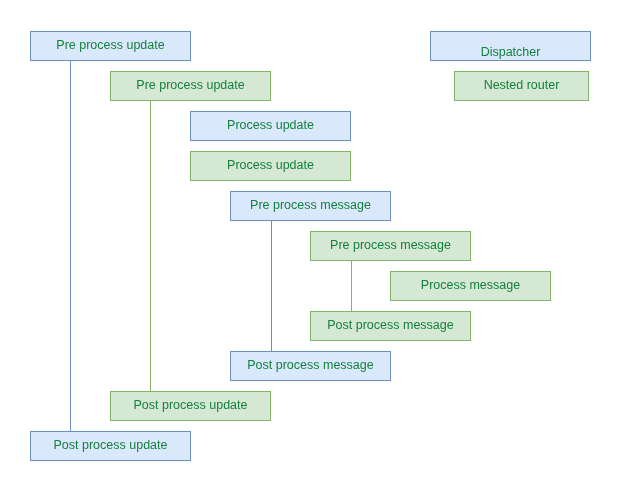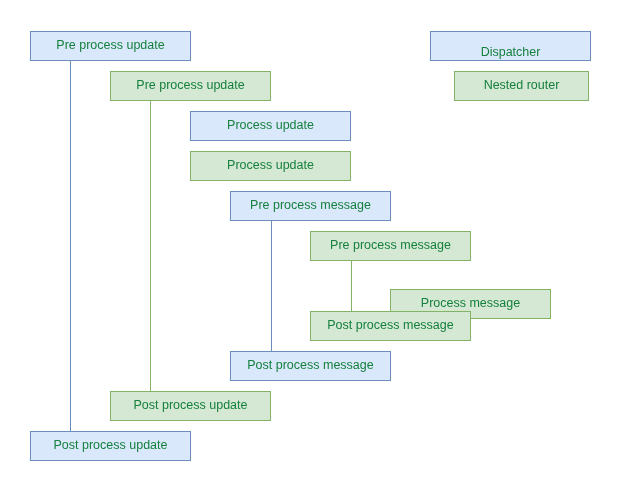--- a/index.html
+++ b/index.html
@@ -74,21 +74,21 @@
       </div>
       <div class="node router" style="left: 190px; top: 151px; width: 161px; height: 30px;">
         <span>Process update</span>
       </div>
       <div class="node dispatcher" style="left: 230px; top: 191px; width: 161px; height: 30px;">
         <span>Pre process message</span>
       </div>
       <div class="node router" style="left: 310px; top: 231px; width: 161px; height: 30px;">
         <span>Pre process message</span>
       </div>
-      <div class="node router" style="left: 390px; top: 289px; width: 161px; height: 30px;">
+      <div class="node router" style="left: 390px; top: 271px; width: 161px; height: 30px;">
         <span>Process message</span>
       </div>
       <div class="node router" style="left: 310px; top: 311px; width: 161px; height: 30px;">
         <span>Post process message</span>
       </div>
       <div class="node dispatcher" style="left: 230px; top: 351px; width: 161px; height: 30px;">
         <span>Post process message</span>
       </div>
       <div class="node router" style="left: 110px; top: 391px; width: 161px; height: 30px;">
         <span>Post process update</span>

